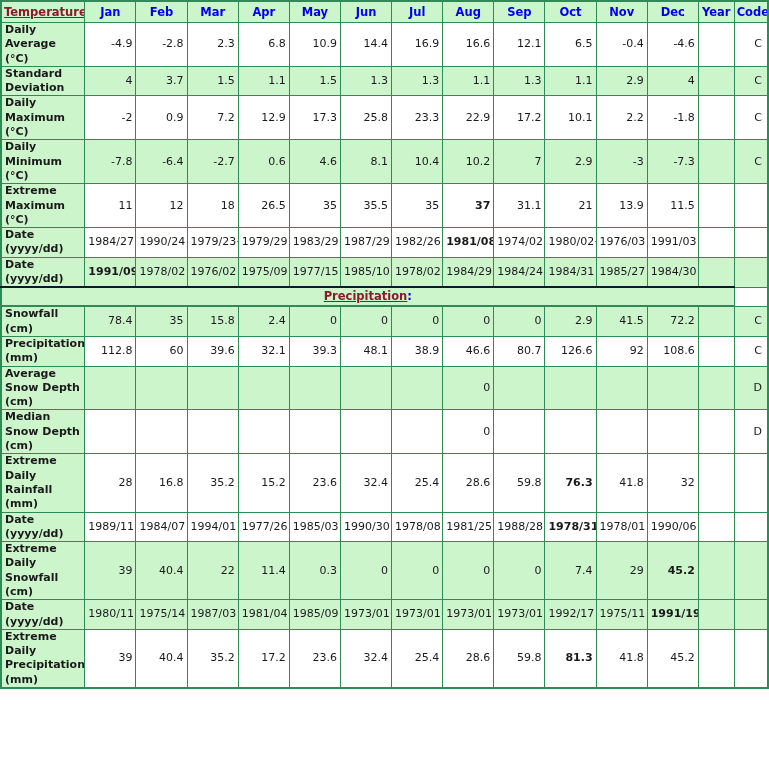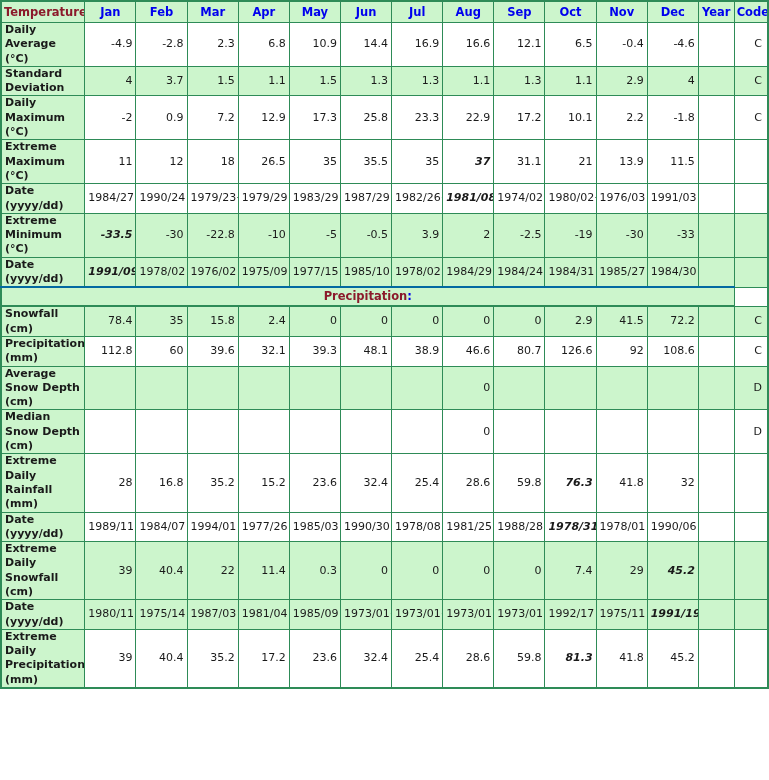--- a/index.html
+++ b/index.html
@@ -38,20 +38,21 @@
     padding: 1px 2px;
   }
   td.sect-title {
     background: #ccf5cc;
     text-align: left;
     font-weight: bold;
     font-size: 11.5px;
   }
   td.sect-title span.word {
     color: #8b1a2b;
+    text-decoration: underline;
   }
   td.sect-title span.colon {
     color: #0000ee;
   }
   
   td.rowlabel {
     background: #ccf5cc;
     color: #0000ee;
     font-weight: bold;
     text-align: left;
@@ -61,29 +62,29 @@
   td.val {
     text-align: right;
     padding-right: 4px;
   }
   td.val.code {
     text-align: right;
     padding-right: 5px;
   }
   tr.bg-white td.val { background: #ffffff; }
   tr.bg-green td.val { background: #ccf5cc; }
-  td.bold { font-weight: bold; font-style: italic; }
+  td.bold { font-weight: bold; }
   
   col.c-label { width: 82px; }
   col.c-month { width: 50px; }
   col.c-year  { width: 35px; }
   col.c-code  { width: 33px; }
   
   tr.sectionrow td {
-    border-top: 2px solid #0369a1;
+    border-top: 2px solid #0f172a;
     border-bottom: 2px solid #2e8b57;
     height: 15px;
   }
 </style>
 </head>
 <body>
 
 <table class="climate">
   <colgroup>
     <col class="c-label">
@@ -164,20 +165,37 @@
         <td class="val">25.8</td>
         <td class="val">23.3</td>
         <td class="val">22.9</td>
         <td class="val">17.2</td>
         <td class="val">10.1</td>
         <td class="val">2.2</td>
         <td class="val">-1.8</td>
         <td class="val"></td>
         <td class="val code">C</td>
       </tr>
+      <tr class="bg-green">
+        <td class="rowlabel">Daily Minimum (°C)</td>
+        <td class="val">-7.8</td>
+        <td class="val">-6.4</td>
+        <td class="val">-2.7</td>
+        <td class="val">0.6</td>
+        <td class="val">4.6</td>
+        <td class="val">8.1</td>
+        <td class="val">10.4</td>
+        <td class="val">10.2</td>
+        <td class="val">7</td>
+        <td class="val">2.9</td>
+        <td class="val">-3</td>
+        <td class="val">-7.3</td>
+        <td class="val"></td>
+        <td class="val code">C</td>
+      </tr>
       <tr class="bg-white">
         <td class="rowlabel">Extreme Maximum (°C)</td>
         <td class="val">11</td>
         <td class="val">12</td>
         <td class="val">18</td>
         <td class="val">26.5</td>
         <td class="val">35</td>
         <td class="val">35.5</td>
         <td class="val">35</td>
         <td class="val bold">37</td>
@@ -199,37 +217,20 @@
         <td class="val">1982/26+</td>
         <td class="val bold">1981/08</td>
         <td class="val">1974/02</td>
         <td class="val">1980/02+</td>
         <td class="val">1976/03</td>
         <td class="val">1991/03</td>
         <td class="val"></td>
         <td class="val code"></td>
       </tr>
       <tr class="bg-green">
-        <td class="rowlabel">Extreme Minimum (°C)</td>
-        <td class="val bold">-33.5</td>
-        <td class="val">-30</td>
-        <td class="val">-22.8</td>
-        <td class="val">-10</td>
-        <td class="val">-5</td>
-        <td class="val">-0.5</td>
-        <td class="val">3.9</td>
-        <td class="val">2</td>
-        <td class="val">-2.5</td>
-        <td class="val">-19</td>
-        <td class="val">-30</td>
-        <td class="val">-33</td>
-        <td class="val"></td>
-        <td class="val code"></td>
-      </tr>
-      <tr class="bg-green">
         <td class="rowlabel">Date (yyyy/dd)</td>
         <td class="val bold">1991/09</td>
         <td class="val">1978/02</td>
         <td class="val">1976/02</td>
         <td class="val">1975/09</td>
         <td class="val">1977/15</td>
         <td class="val">1985/10</td>
         <td class="val">1978/02</td>
         <td class="val">1984/29</td>
         <td class="val">1984/24</td>

